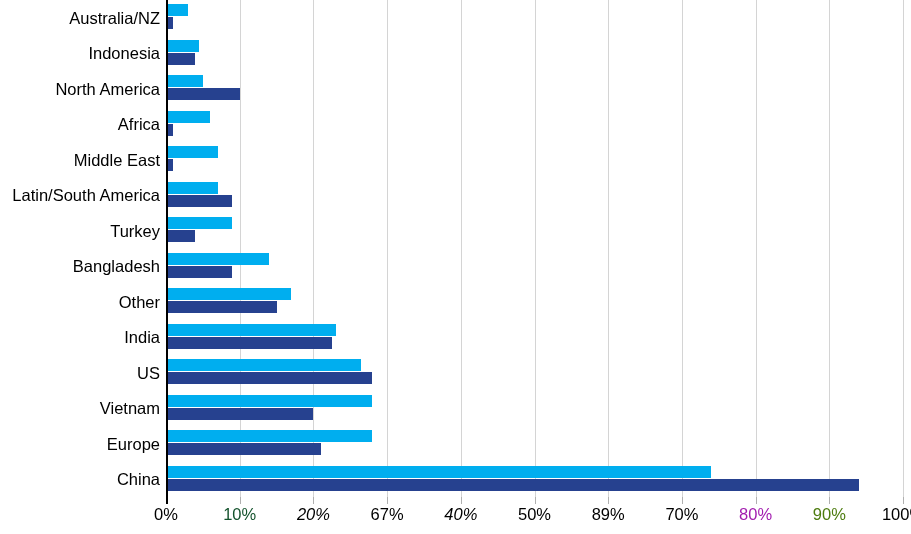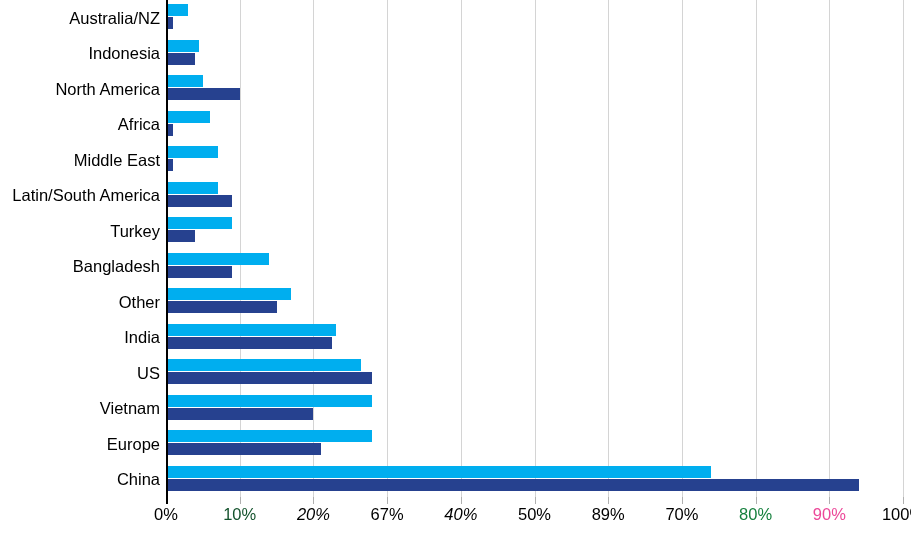--- a/index.html
+++ b/index.html
@@ -242,18 +242,18 @@
     </div>
   <div id="tick-labels">
       <div class="tick-label" style="left: 166px; color: rgb(0, 0, 0);">0%</div>
       <div class="tick-label" style="left: 239.7px; color: #14532d;">10%</div>
       <div class="tick-label" style="left: 313.4px; color: rgb(0, 0, 0); font-style: italic;">20%</div>
       <div class="tick-label" style="left: 387.1px; color: rgb(0, 0, 0);">67%</div>
       <div class="tick-label" style="left: 460.8px; color: rgb(0, 0, 0); font-style: italic;">40%</div>
       <div class="tick-label" style="left: 534.5px; color: rgb(0, 0, 0);">50%</div>
       <div class="tick-label" style="left: 608.2px; color: rgb(0, 0, 0);">89%</div>
       <div class="tick-label" style="left: 681.9px; color: rgb(0, 0, 0);">70%</div>
-      <div class="tick-label" style="left: 755.6px; color: #15803d;">80%</div>
-      <div class="tick-label" style="left: 829.3px; color: #ec4899;">90%</div>
+      <div class="tick-label" style="left: 755.6px; color: #a21caf;">80%</div>
+      <div class="tick-label" style="left: 829.3px; color: #4d7c0f;">90%</div>
       <div class="tick-label" style="left: 903px; color: rgb(0, 0, 0);">100%</div>
     </div>
 
 </div>
 
 </body></html>

